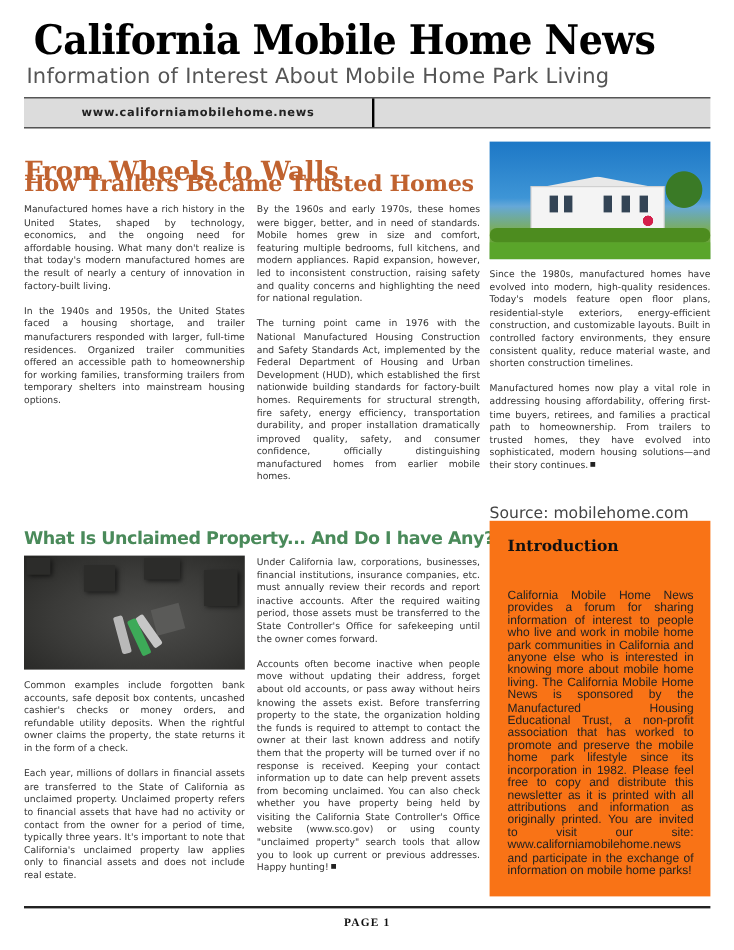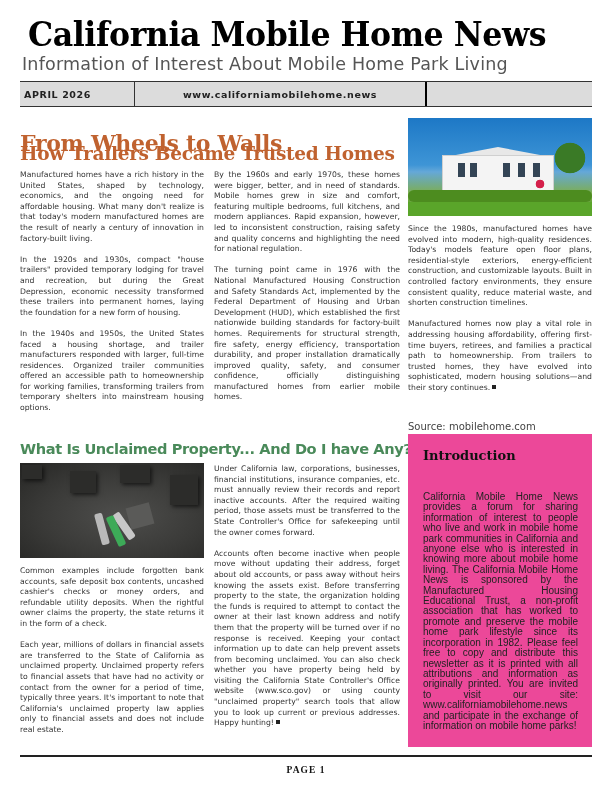--- a/index.html
+++ b/index.html
@@ -52,21 +52,21 @@
       overflow: hidden;
     }
     .photo-home .house { position: absolute; left: 35px; top: 38px; width: 110px; height: 40px; background: #f4f4f4; box-shadow: 0 0 0 1px #d0d0d0; }
     .photo-home .roof { position: absolute; left: 30px; top: 29px; width: 120px; height: 10px; background: #e8e8e8; clip-path: polygon(6% 100%, 50% 0, 94% 100%); }
     .photo-home .win { position: absolute; top: 45px; width: 7px; height: 14px; background: #334455; }
     .photo-home .palm { position: absolute; left: 140px; top: 20px; width: 44px; height: 50px; background: radial-gradient(circle at 50% 40%, #3a7a26 0 40%, transparent 42%); }
     .photo-home .hedge { position: absolute; left: 0; top: 72px; width: 184px; height: 12px; background: #4d8c1f; border-radius: 6px; }
     .photo-home .lawn { position: absolute; left: 0; top: 84px; width: 184px; height: 14px; background: #5aa52a; }
     .photo-home .flowers { position: absolute; left: 125px; top: 60px; width: 14px; height: 12px; background: radial-gradient(circle, #d41f4a 0 45%, transparent 50%); }
 
-    .source { position: absolute; left: 408px; top: 421px; font-family: "DejaVu Sans", sans-serif; font-size: 10px; color: #444; }
+    .source { position: absolute; left: 408px; top: 421px; font-family: "DejaVu Sans", sans-serif; font-size: 13px; color: #444; }
 
     .h2 {
       position: absolute; left: 20px; top: 440px; font-family: "DejaVu Sans", sans-serif;
       font-weight: bold; font-size: 14.6px; color: #4a8a5a; letter-spacing: -0.4px; white-space: nowrap;
     }
 
     .photo-keys {
       position: absolute; left: 20px; top: 463px; width: 184px; height: 95px;
       background: radial-gradient(ellipse at 55% 55%, #4e4e4c 0%, #3a3a38 55%, #262624 100%); overflow: hidden;
     }
@@ -78,21 +78,21 @@
     .photo-keys .tag { position: absolute; left: 108px; top: 42px; width: 24px; height: 22px; background: #5a5a58; transform: rotate(-15deg); }
     .photo-keys .key1 { position: absolute; left: 78px; top: 50px; width: 8px; height: 32px; background: #b9b9b9; transform: rotate(-15deg); border-radius: 2px; }
     .photo-keys .key2 { position: absolute; left: 92px; top: 52px; width: 8px; height: 32px; background: #3daa58; transform: rotate(-25deg); border-radius: 2px; }
     .photo-keys .key3 { position: absolute; left: 100px; top: 48px; width: 8px; height: 30px; background: #c7c7c7; transform: rotate(-35deg); border-radius: 2px; }
 
     .a2c1 { left: 20px; top: 566px; width: 184px; }
     .a2c2a { left: 214px; top: 464px; width: 186px; }
 
     .sidebar {
       position: absolute; left: 408px; top: 434px; width: 184px; height: 313px;
-      background: #ec4899; padding: 14px 14px 0 15px;
+      background: #f97316; padding: 14px 14px 0 15px;
     }
     .sidebar-title {
       font-family: "DejaVu Serif", serif; font-weight: bold; font-size: 13px; color: #111;
       margin-bottom: 12px; line-height: 16px;
     }
     .sidebar-body {
       font-family: Liberation Sans, sans-serif; font-size: 10px; line-height: 10.4px;
       color: #222; text-align: justify; margin-top: 28px;
     }
 
@@ -103,30 +103,28 @@
     }
     .endmark { display: inline-block; width: 4px; height: 4px; background: #222; margin-left: 2px; vertical-align: 1px; }
   </style>
 </head>
 <body>
 
 <div class="masthead-title">California Mobile Home News</div>
 <div class="masthead-sub">Information of Interest About Mobile Home Park Living</div>
 
 <div class="infobar">
-  <div class="cell c1">APRIL 2026</div>
   <div class="cell c2">www.californiamobilehome.news</div>
 </div>
 
 <div class="headline h1a">From Wheels to Walls</div>
 <div class="headline h1b">How Trailers Became Trusted Homes</div>
 
 <div class="col a1c1">
   <p>Manufactured homes have a rich history in the United States, shaped by tech­nology, economics, and the ongoing need for affordable housing. What many don't realize is that today's modern manufactured homes are the result of nearly a century of innovation in factory-built living.</p>
-  <p>In the 1920s and 1930s, compact "house trailers" provided temporary lodging for travel and recreation, but during the Great Depression, economic necessity transformed these trailers into perma­nent homes, laying the foundation for a new form of housing.</p>
   <p>In the 1940s and 1950s, the United States faced a housing shortage, and trailer manufacturers responded with larger, full-time residences. Organized trailer communities offered an accessible path to homeownership for working families, transforming trailers from temporary shel­ters into mainstream housing options.</p>
 </div>
 <div class="col a1c2">
   <p>By the 1960s and early 1970s, these homes were bigger, better, and in need of standards. Mobile homes grew in size and comfort, featuring multiple bedrooms, full kitchens, and modern appliances. Rapid expansion, however, led to inconsistent construction, raising safety and quality concerns and highlighting the need for national regulation.</p>
   <p>The turning point came in 1976 with the National Manufactured Housing Con­struction and Safety Standards Act, implemented by the Federal De­partment of Housing and Urban Development (HUD), which established the first nationwide building standards for factory-built homes. Requirements for structural strength, fire safety, energy efficiency, transportation durability, and proper installation dramatically improved quality, safety, and consumer confidence, officially distinguishing manufactured homes from earlier mobile homes.</p>
 </div>
 
 <div class="photo-home" title="white manufactured home with palm trees and green lawn">
   <div class="roof"></div>
   <div class="house"></div>

